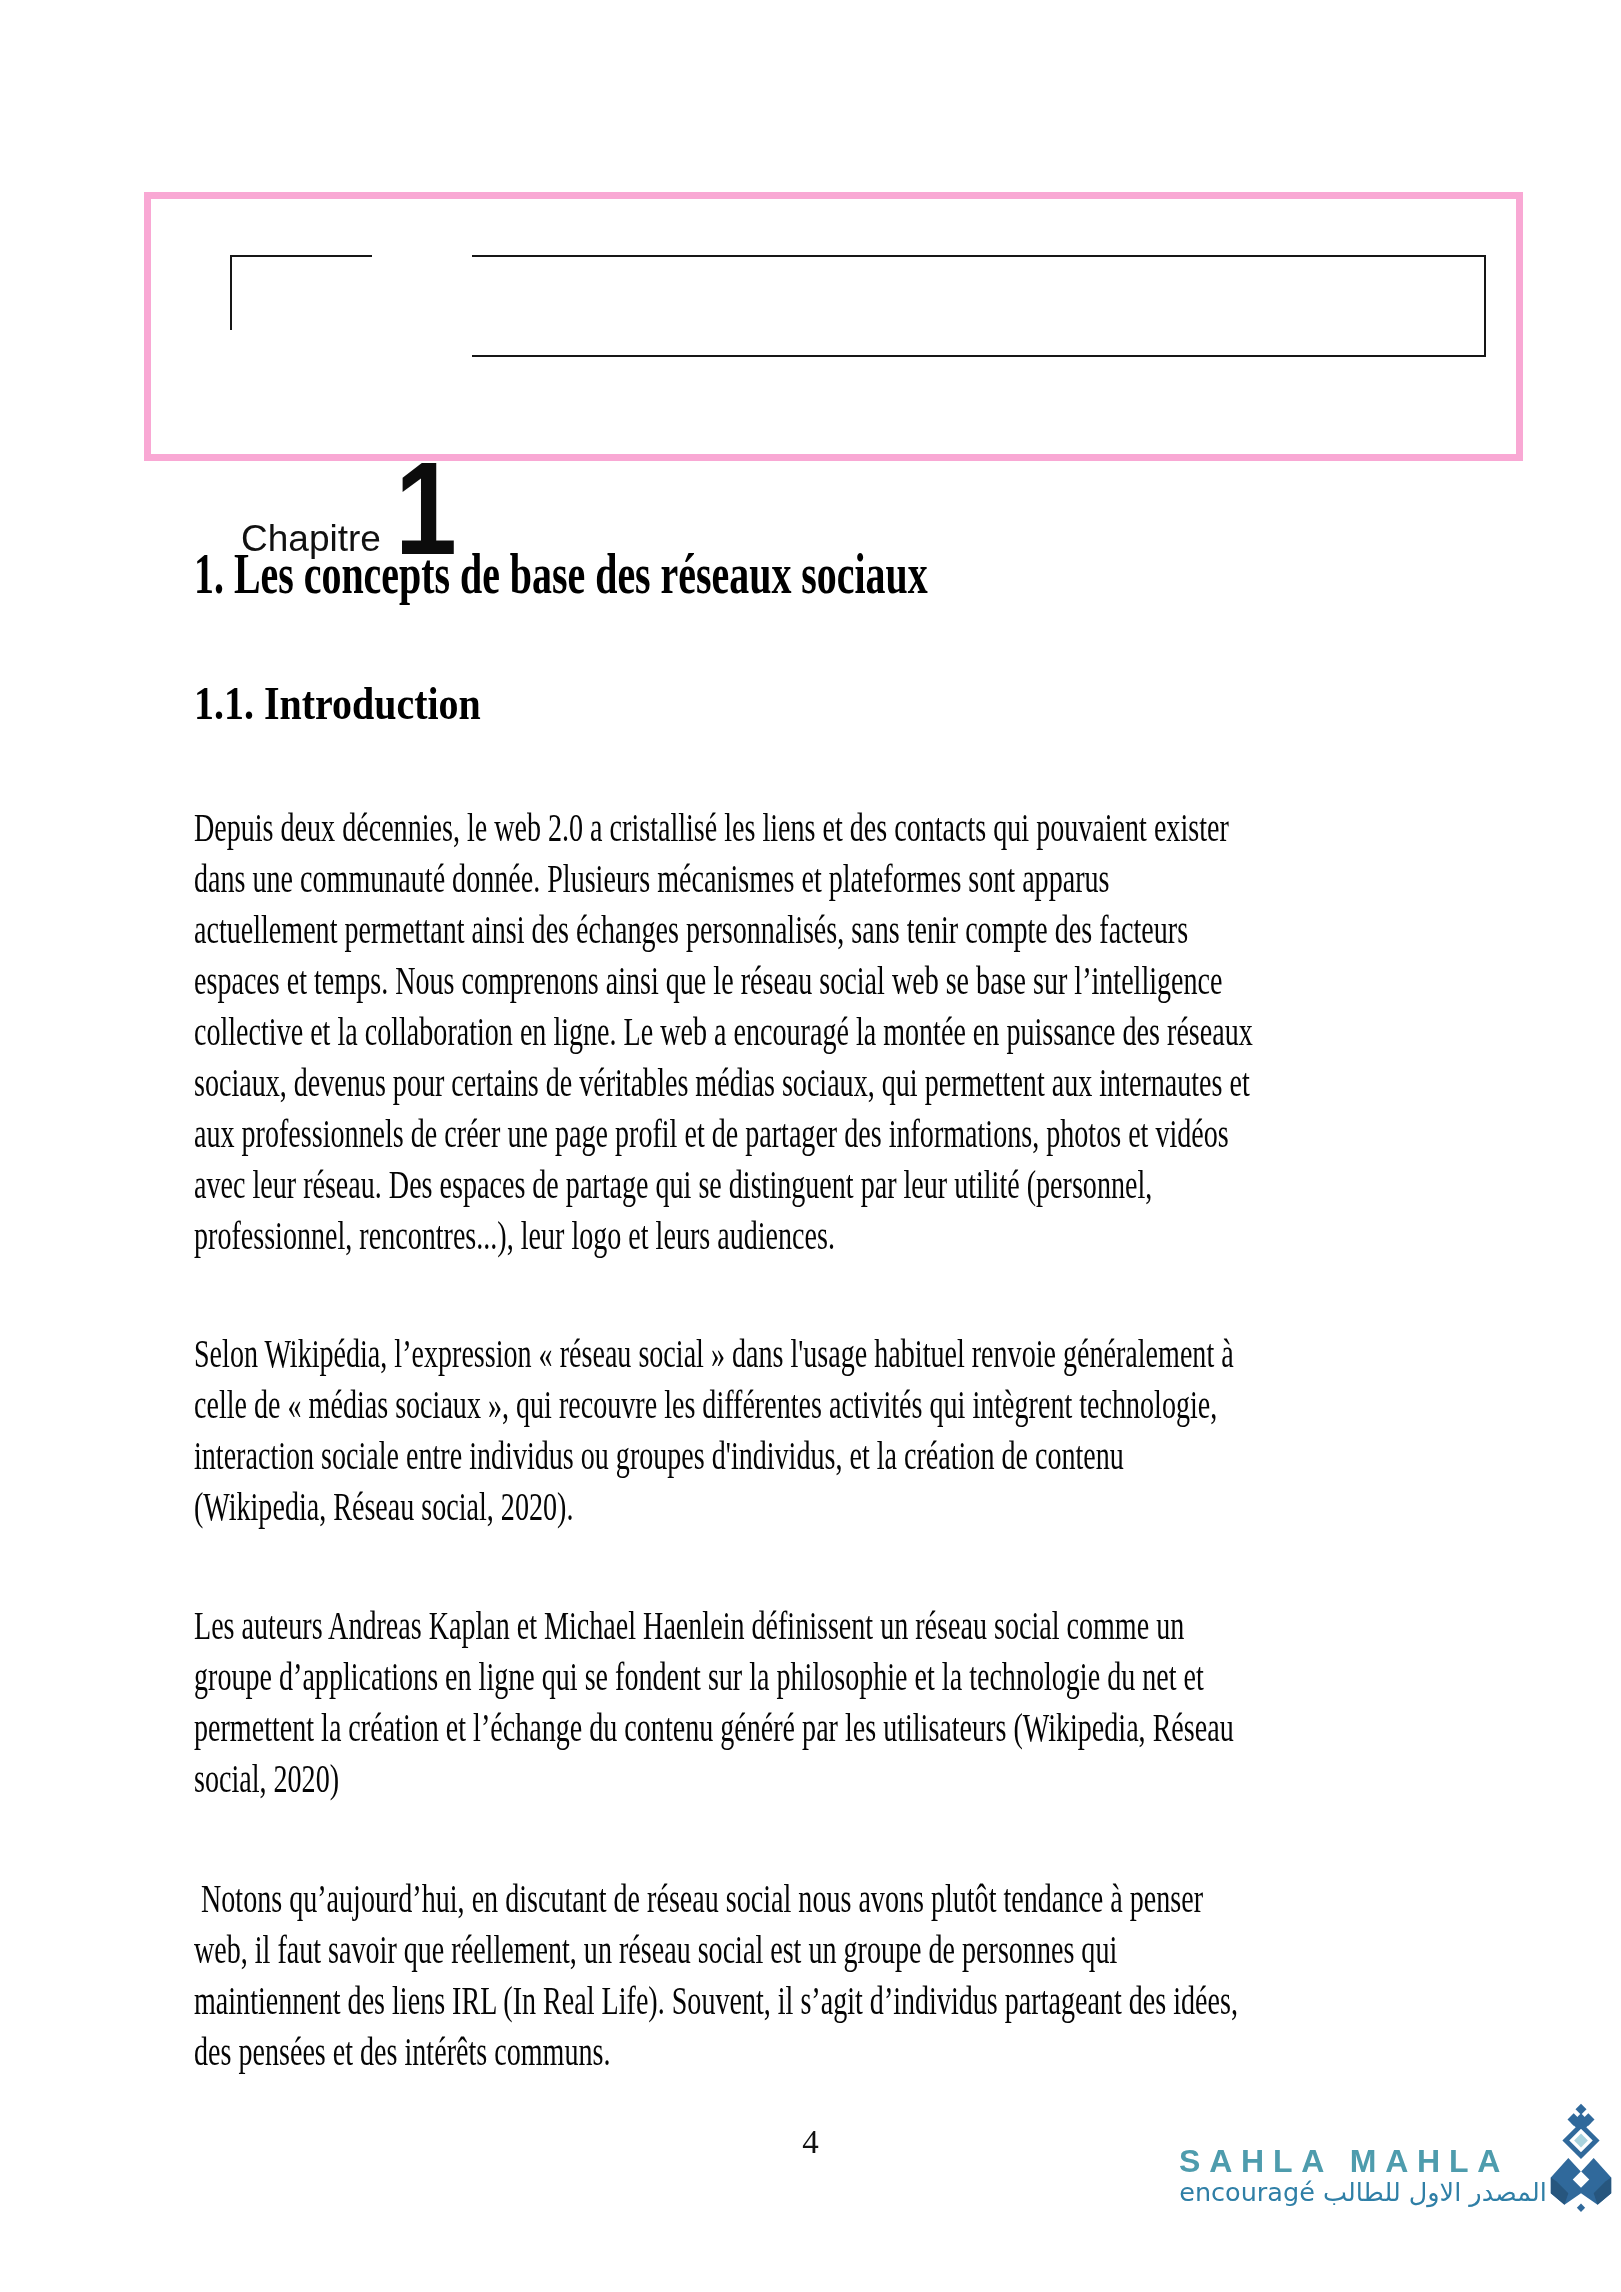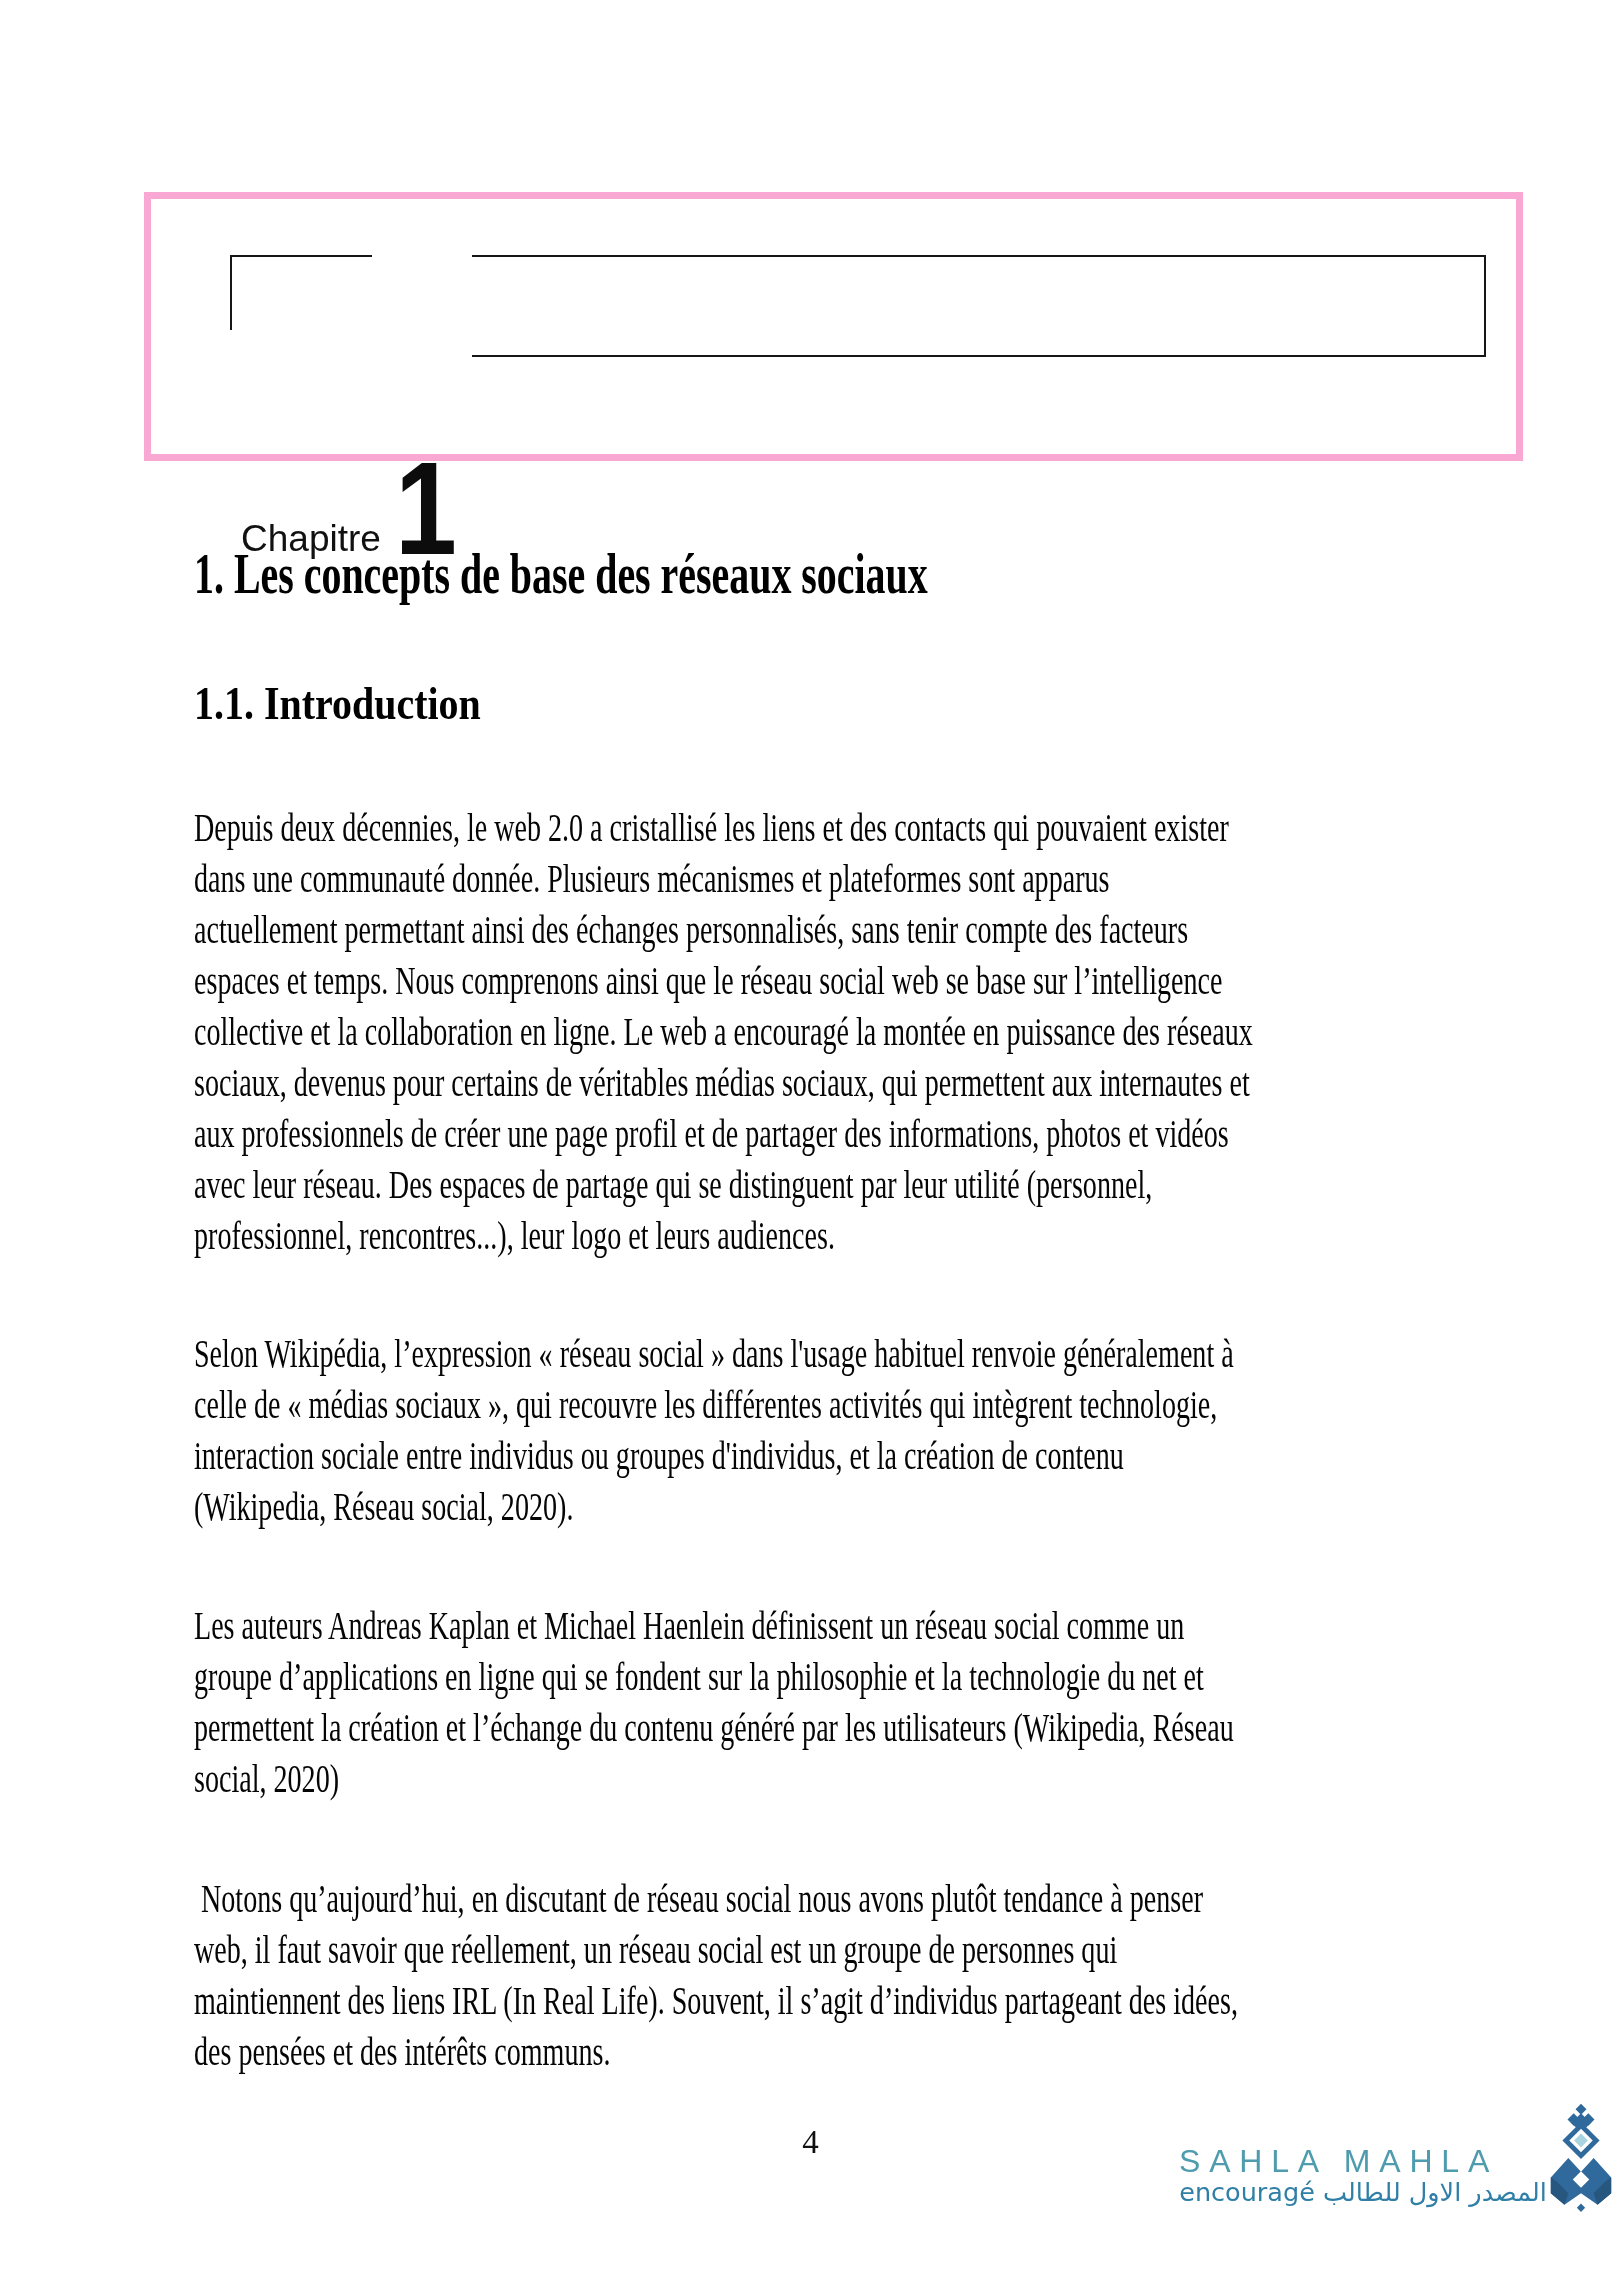--- a/index.html
+++ b/index.html
@@ -75,21 +75,21 @@
 
   
   .page-number{
     position:absolute;left:0;top:2123px;width:1621px;
     text-align:center;
     font-size:33px;line-height:38px;color:#111;
   }
   .brand-text{
     position:absolute;left:1179px;top:2145px;
     font-family:"Liberation Sans", sans-serif;
-    font-weight:normal;
+    font-weight:bold;
     font-size:32px;line-height:32px;
     letter-spacing:8.8px;
     color:#4E9CAD;
     white-space:nowrap;
   }
   .brand-tagline{
     position:absolute;left:1179px;top:2176px;width:368px;
     direction:rtl;text-align:center;
     font-family:"DejaVu Sans", sans-serif;
     font-size:25.5px;line-height:33px;

